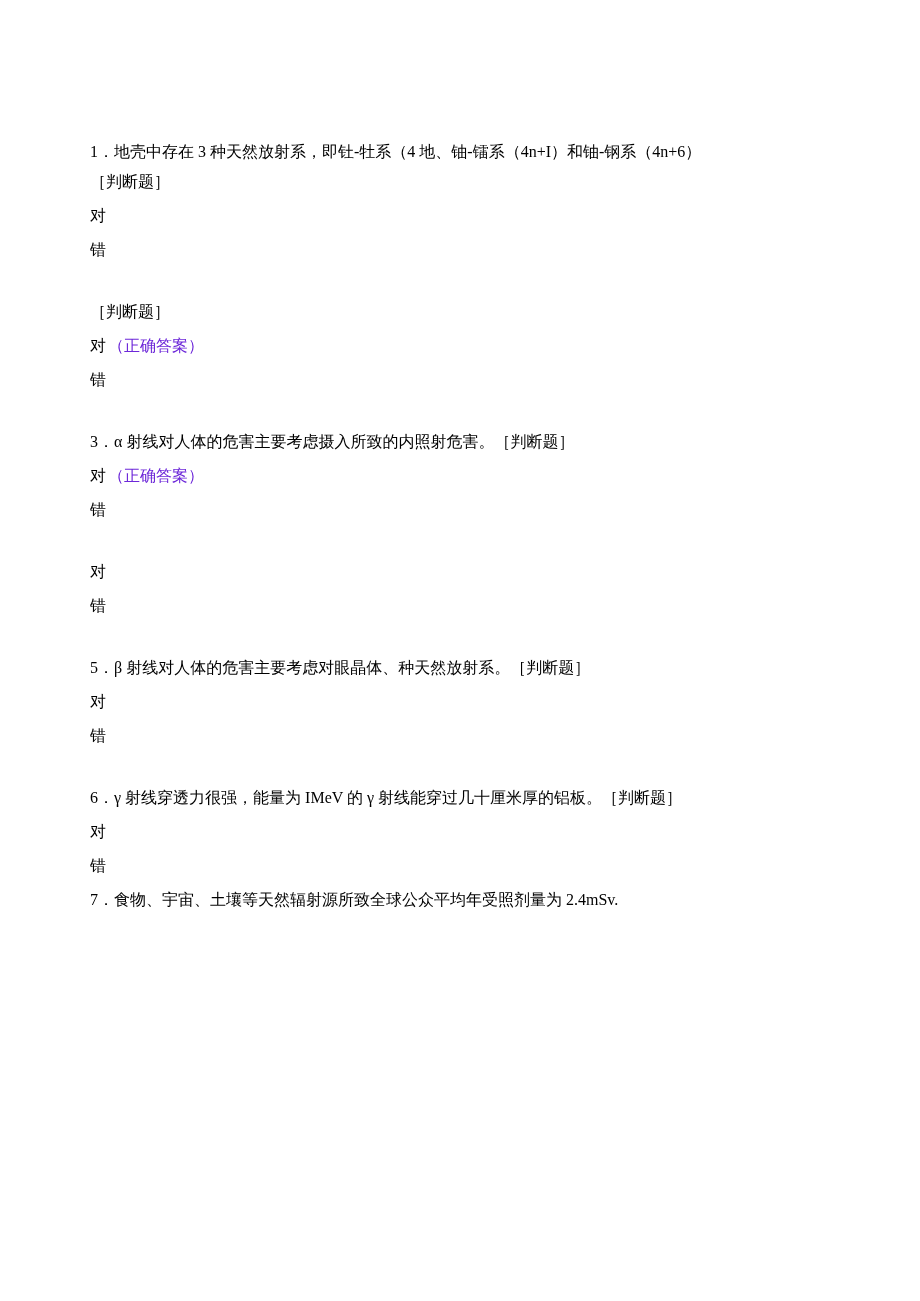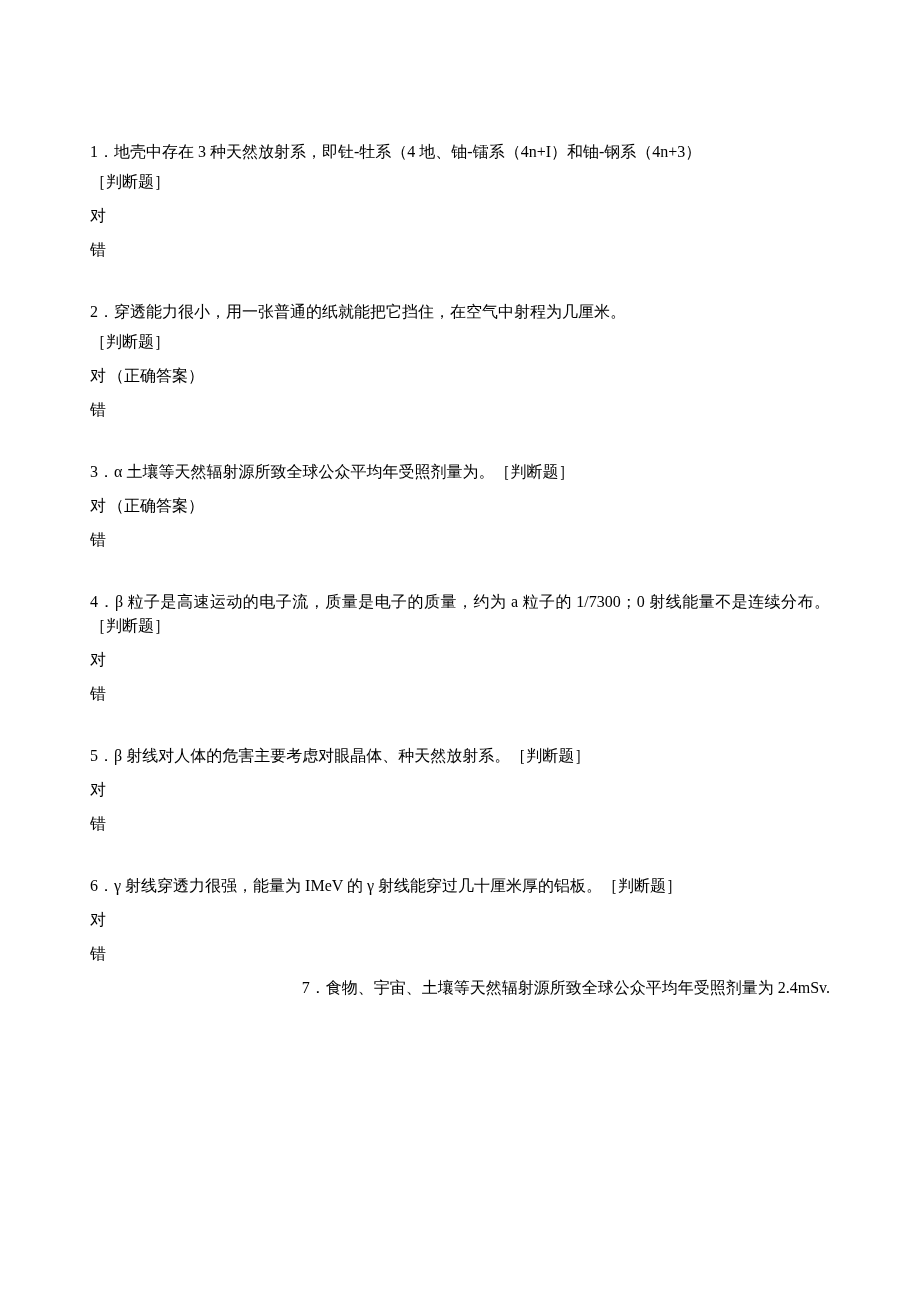--- a/index.html
+++ b/index.html
@@ -21,75 +21,68 @@
     margin-bottom: 38px;
   }
   .q-text {
     margin-bottom: 6px;
     text-align: justify;
   }
   .opt {
     margin-top: 10px;
   }
   .correct {
-    color: #000000;
+    color: #6d28d9;
     margin-left: 2px;
   }
   .inline-next {
     margin-top: 10px;
-    text-align: right;
   }
 </style>
 </head>
 <body>
 
 <div class="page">
 
   <div class="question">
     <div class="q-text">
-      <span>1</span><span>．地壳中存在 3 种天然放射系，即钍-牡系（4 地、铀-镭系（4n+I）和铀-钢系（4n+3）</span>
+      <span>1</span><span>．地壳中存在 3 种天然放射系，即钍-牡系（4 地、铀-镭系（4n+I）和铀-钢系（4n+6）</span>
     </div>
     <div class="q-text">［判断题］</div>
     <div class="opt">
       <span>对</span>
     </div>
     <div class="opt">
       <span>错</span>
     </div>
   </div>
 
   <div class="question">
-    <div class="q-text">
-      <span>2</span><span>．穿透能力很小，用一张普通的纸就能把它挡住，在空气中射程为几厘米。</span>
-    </div>
     <div class="q-text">［判断题］</div>
     <div class="opt">
       <span>对</span><span class="correct">（正确答案）</span>
     </div>
     <div class="opt">
       <span>错</span>
     </div>
   </div>
 
   <div class="question">
     <div class="q-text">
-      <span>3</span><span>．α 土壤等天然辐射源所致全球公众平均年受照剂量为。［判断题］</span>
+      <span>3</span><span>．α 射线对人体的危害主要考虑摄入所致的内照射危害。［判断题］</span>
     </div>
     <div class="opt">
       <span>对</span><span class="correct">（正确答案）</span>
     </div>
     <div class="opt">
       <span>错</span>
     </div>
   </div>
 
   <div class="question">
-    <div class="q-text">
-      <span>4</span><span>．β 粒子是高速运动的电子流，质量是电子的质量，约为 a 粒子的 1/7300；0 射线能量不是连续分布。［判断题］</span>
-    </div>
     <div class="opt">
       <span>对</span>
     </div>
     <div class="opt">
       <span>错</span>
     </div>
   </div>
 
   <div class="question">
     <div class="q-text">

